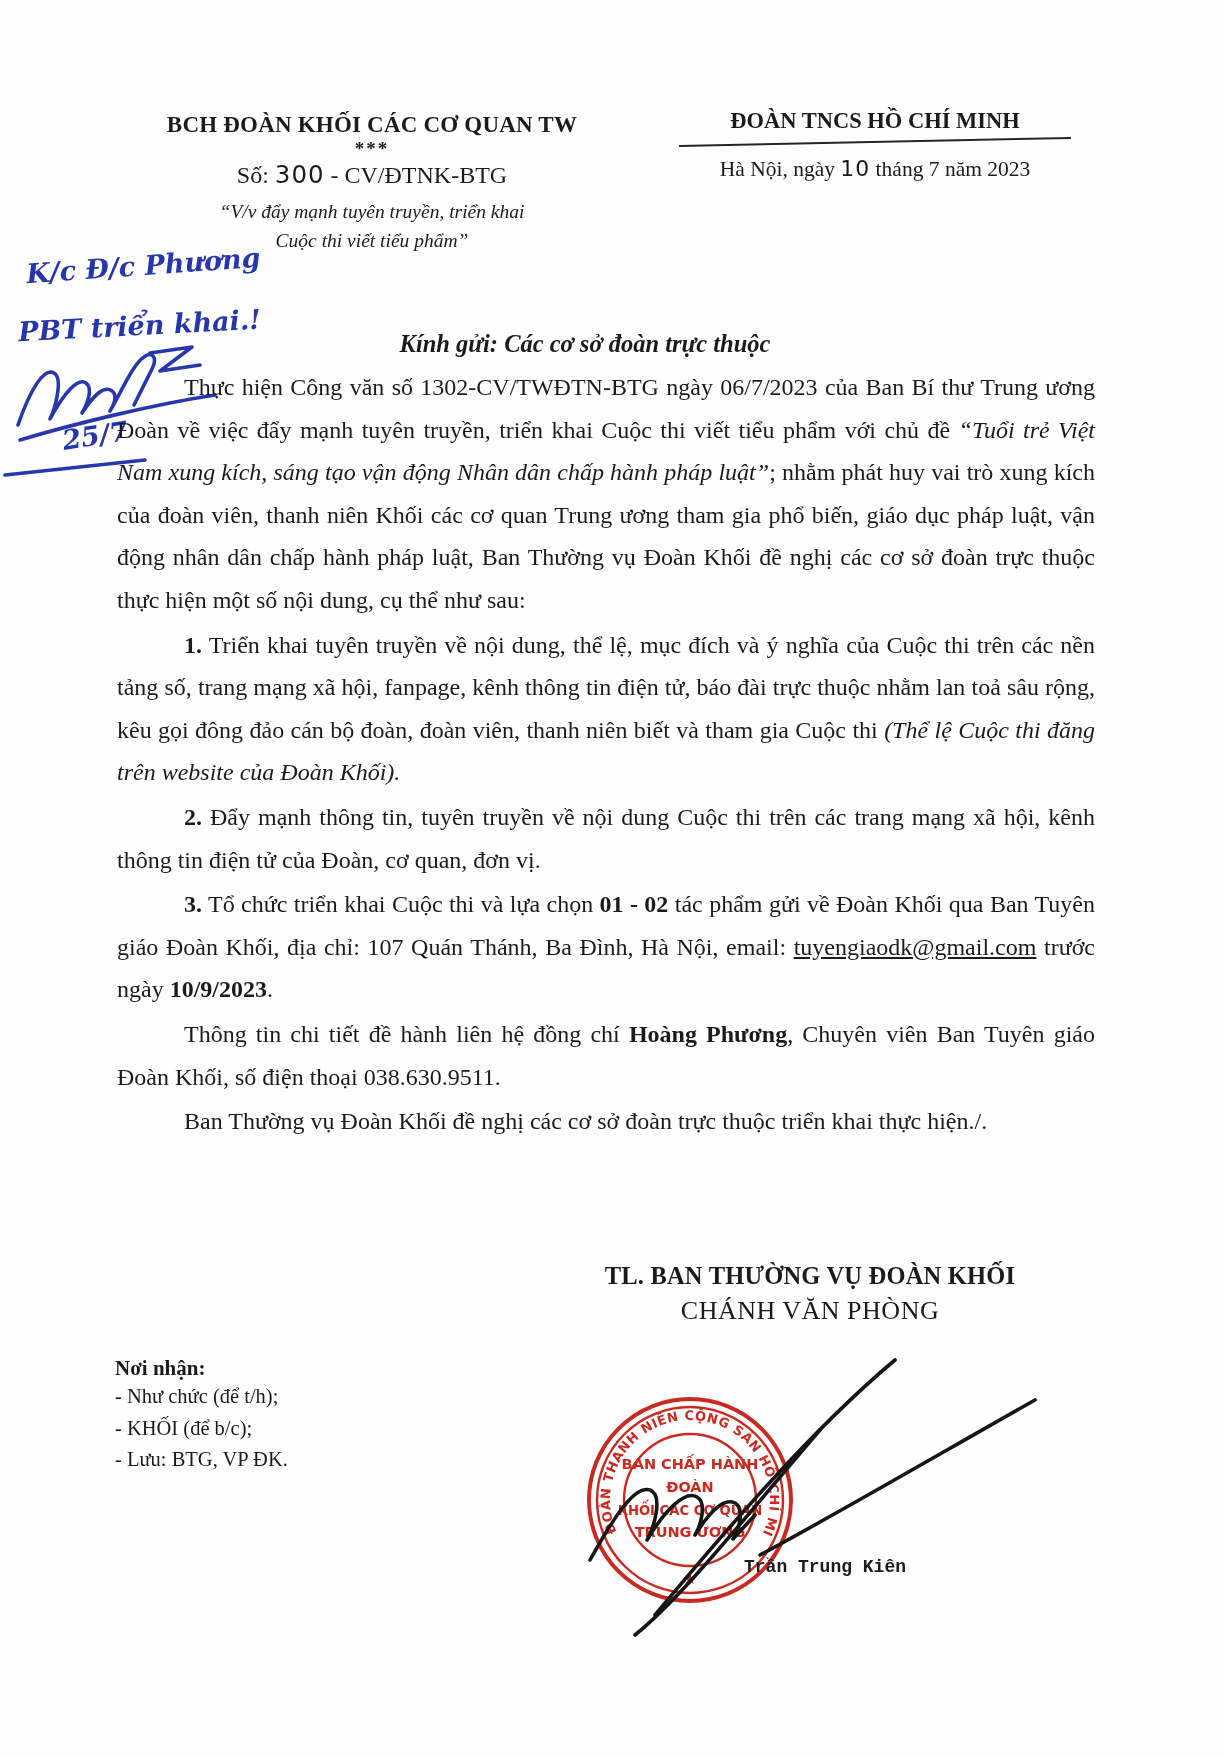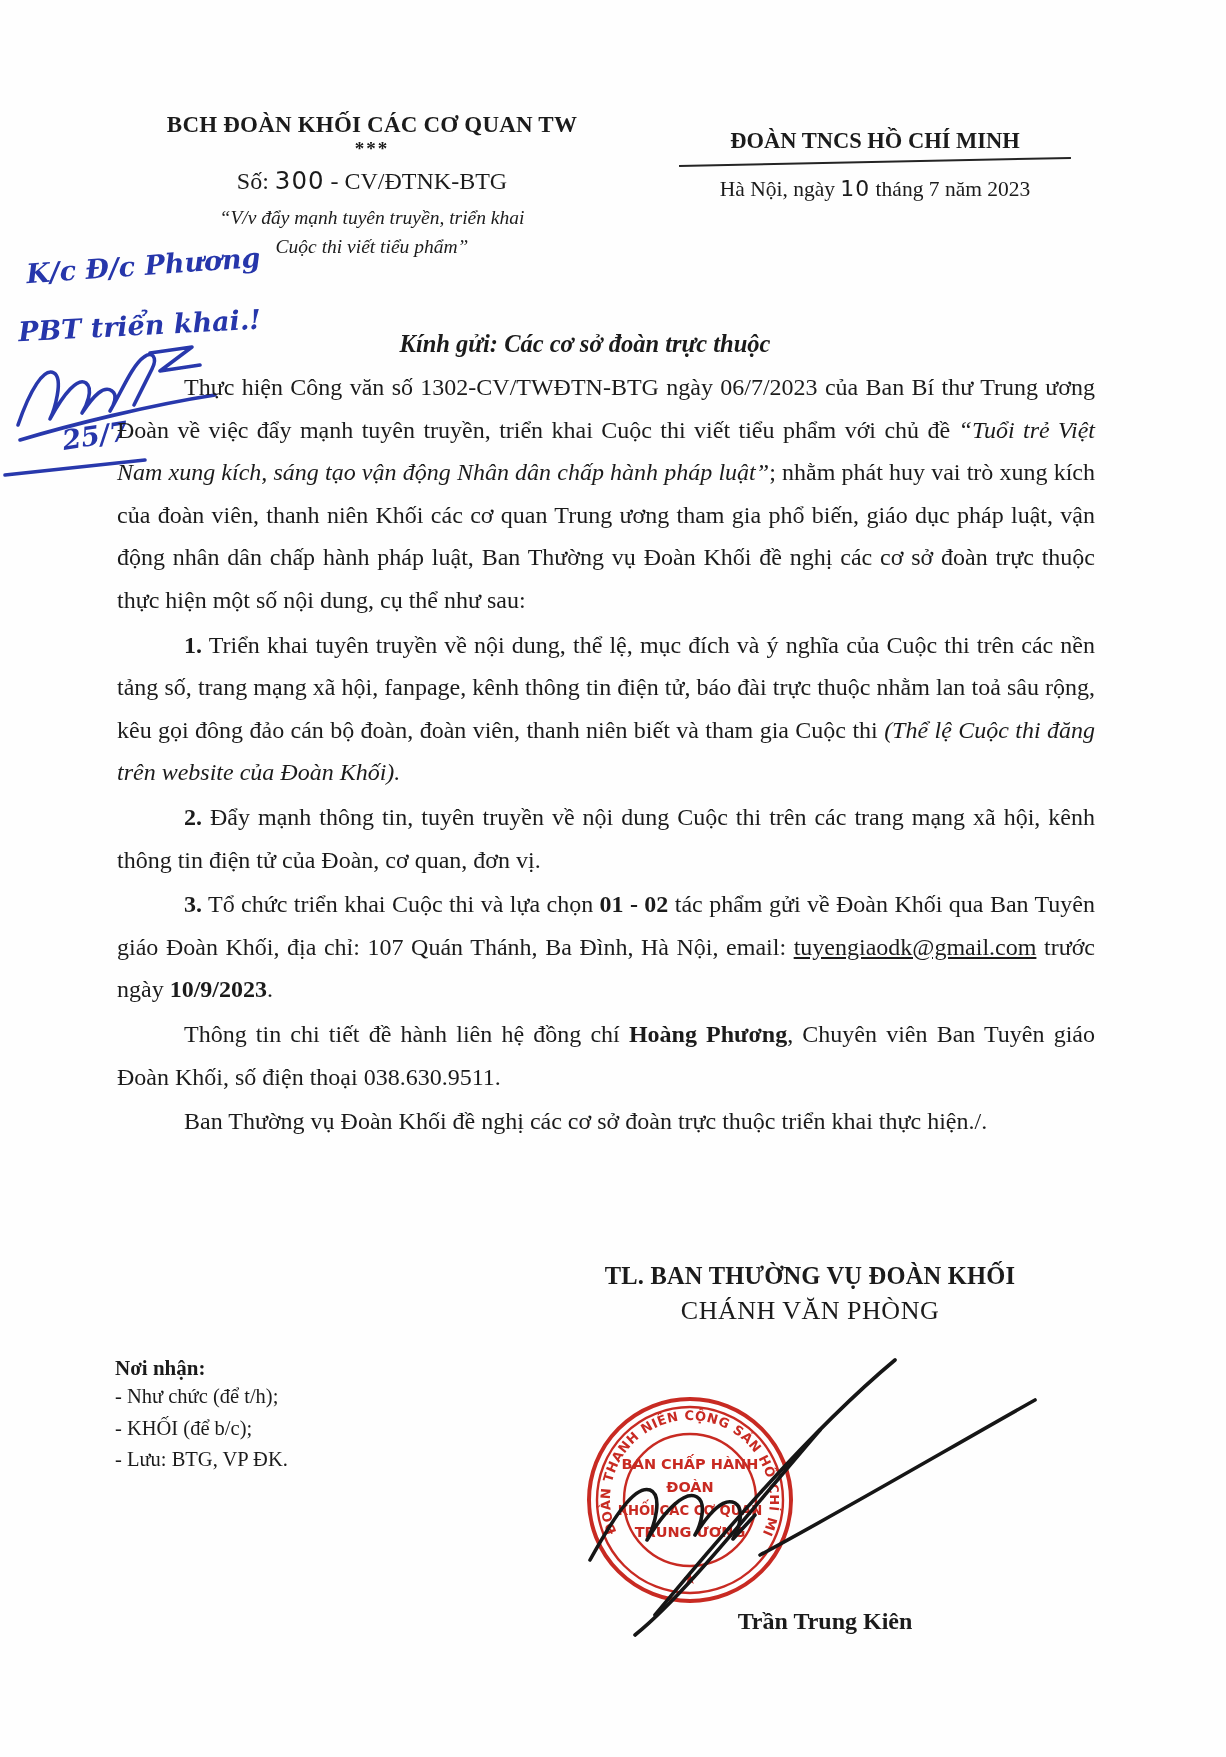--- a/index.html
+++ b/index.html
@@ -13,40 +13,40 @@
   .center{text-align:center;}
   
   .s-i{font-style:italic;}
   .s-b{font-weight:bold;}
   .s-u{text-decoration:underline;}
   .s-hwn{font-family:"DejaVu Sans",sans-serif;font-size:1.02em;letter-spacing:1px;}
   
   .hdr-left{left:122px;top:112px;width:500px;}
   .hdr-org{font-weight:bold;font-size:23px;letter-spacing:.2px;}
   .hdr-stars{font-weight:bold;font-size:19px;line-height:14px;margin-top:4px;letter-spacing:2px;}
-  .hdr-num{font-size:24px;margin-top:10px;}
+  .hdr-num{font-size:24px;margin-top:4px;}
   .hdr-sub{font-style:italic;font-size:19.5px;line-height:29px;margin-top:8px;}
-  .hdr-right{left:625px;top:128px;width:500px;}
+  .hdr-right{left:625px;top:108px;width:500px;}
   .hdr-org2{font-weight:bold;font-size:22.5px;}
   .hdr-rule{width:392px;height:0;border-bottom:2px solid #242424;margin:7px auto 0 auto;transform:rotate(-1.2deg);}
   .hdr-date{font-size:21.5px;margin-top:13px;}
   
   .hw{color:#2636ab;font-style:italic;font-weight:bold;font-family:"DejaVu Serif",serif;}
   .hw1{left:26px;top:250px;font-size:27px;transform:rotate(-4deg);}
   .hw2{left:18px;top:310px;font-size:27px;transform:rotate(-3deg);}
   .hw3{left:62px;top:420px;font-size:27px;transform:rotate(-9deg);}
   
   .saluta{left:335px;top:330px;width:500px;font-weight:bold;font-style:italic;font-size:24.5px;}
   .body{left:115px;top:364px;width:982px;}
   .body p{margin:2px;font-size:24px;line-height:42.6px;text-align:justify;text-indent:67px;}
   
   .signb{left:555px;top:1262px;width:510px;text-align:center;}
   .sign1{font-weight:bold;font-size:24.5px;letter-spacing:.2px;}
   .sign2{font-size:26px;margin-top:6px;letter-spacing:.5px;}
-  .signname{left:625px;top:1608px;width:400px;font-weight:bold;font-size:24px;}
+  .signname{left:625px;top:1557px;width:400px;font-weight:bold;font-size:18px;font-family:Liberation Mono, monospace;}
   .recips{left:115px;top:1356px;}
   .recips-title{font-weight:bold;font-size:21px;}
   .recips div.rline{font-size:20.5px;line-height:31.5px;}
   svg{display:block;}
   .noptr{pointer-events:none;}
 </style>
 </head>
 <body>
 
 <div class="page">

